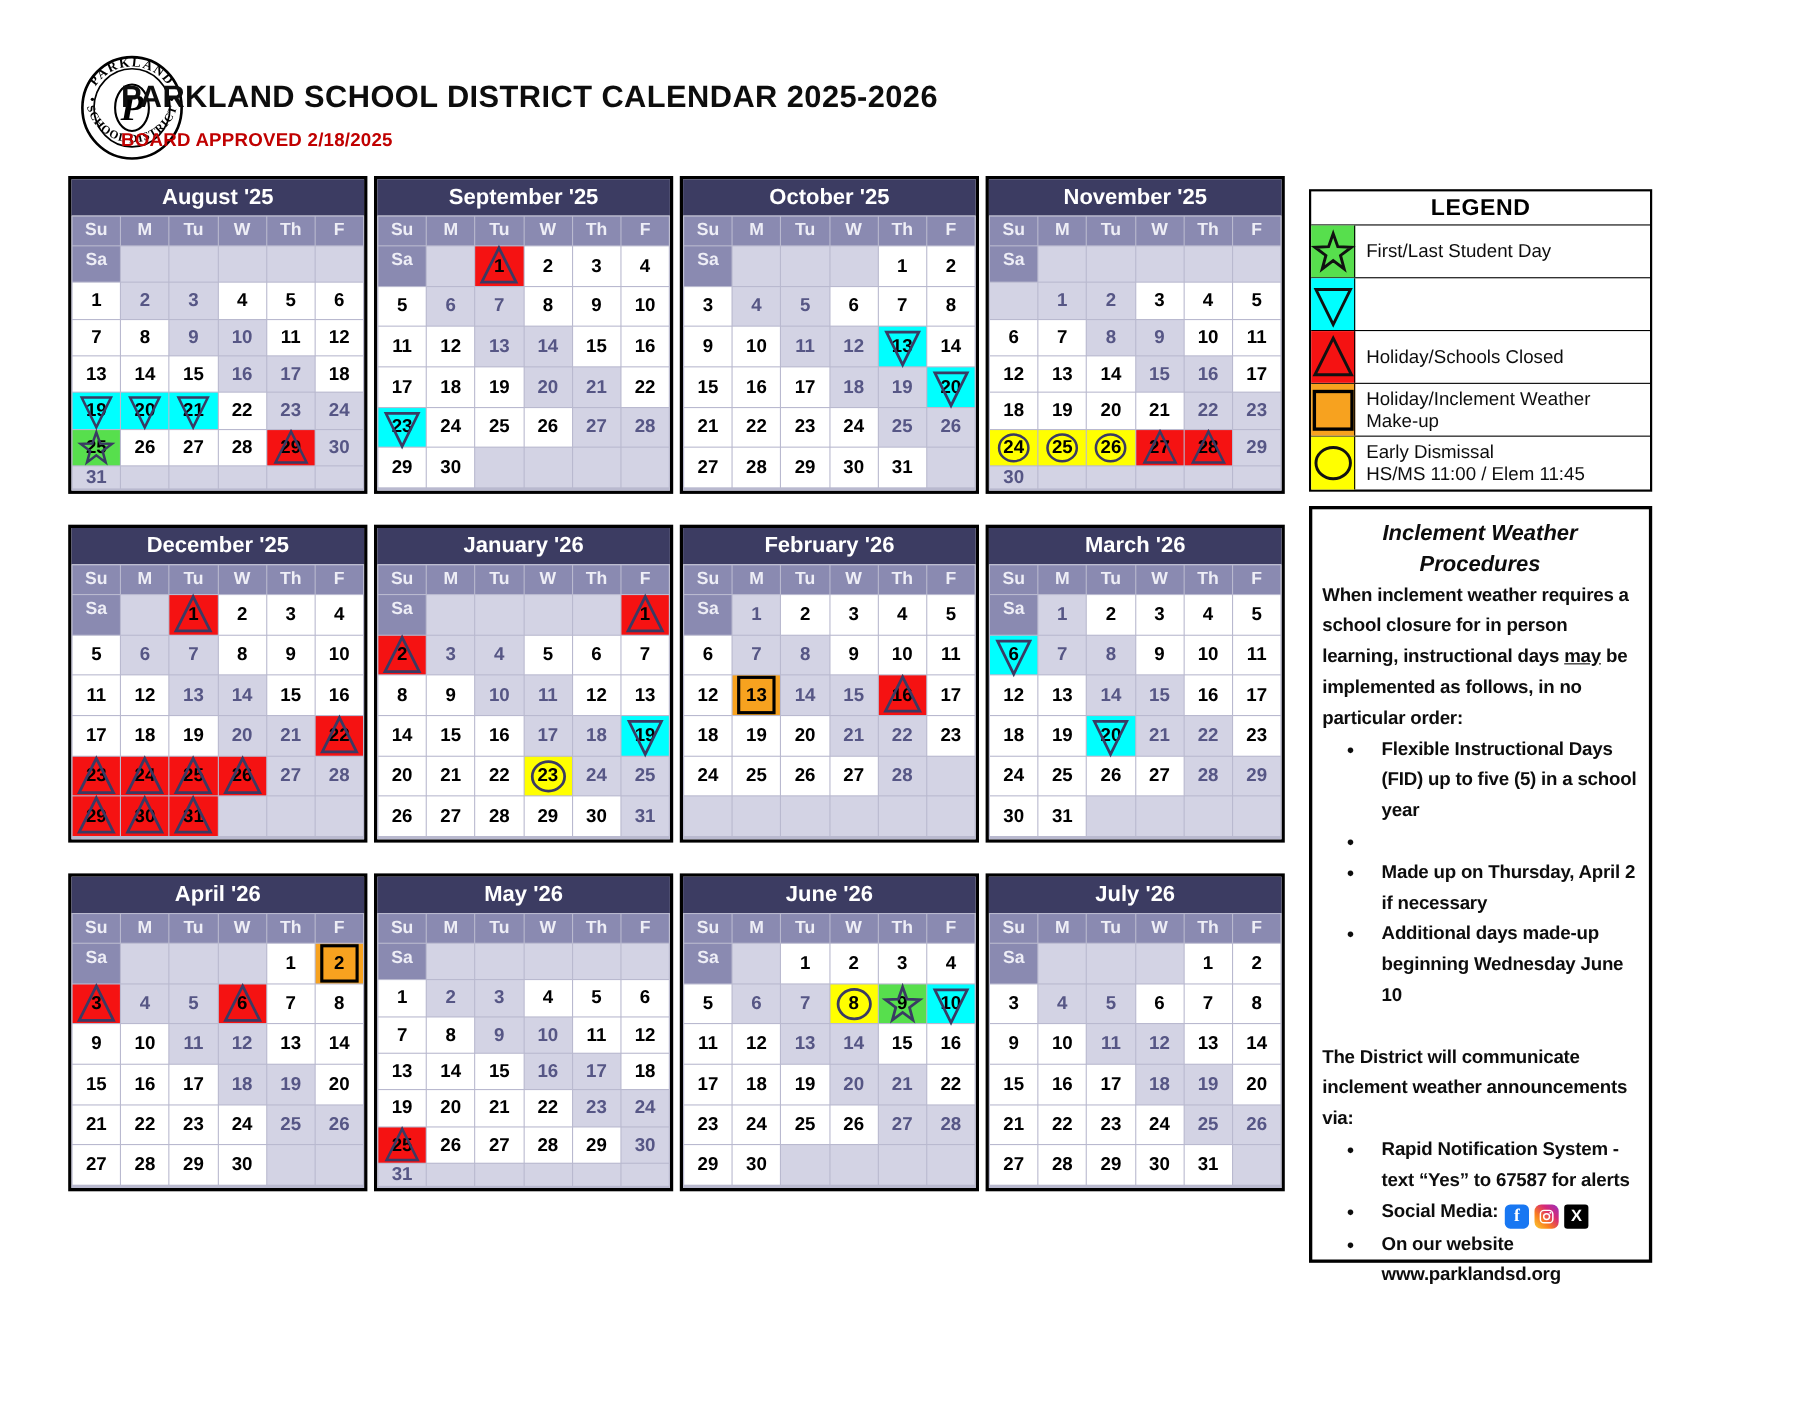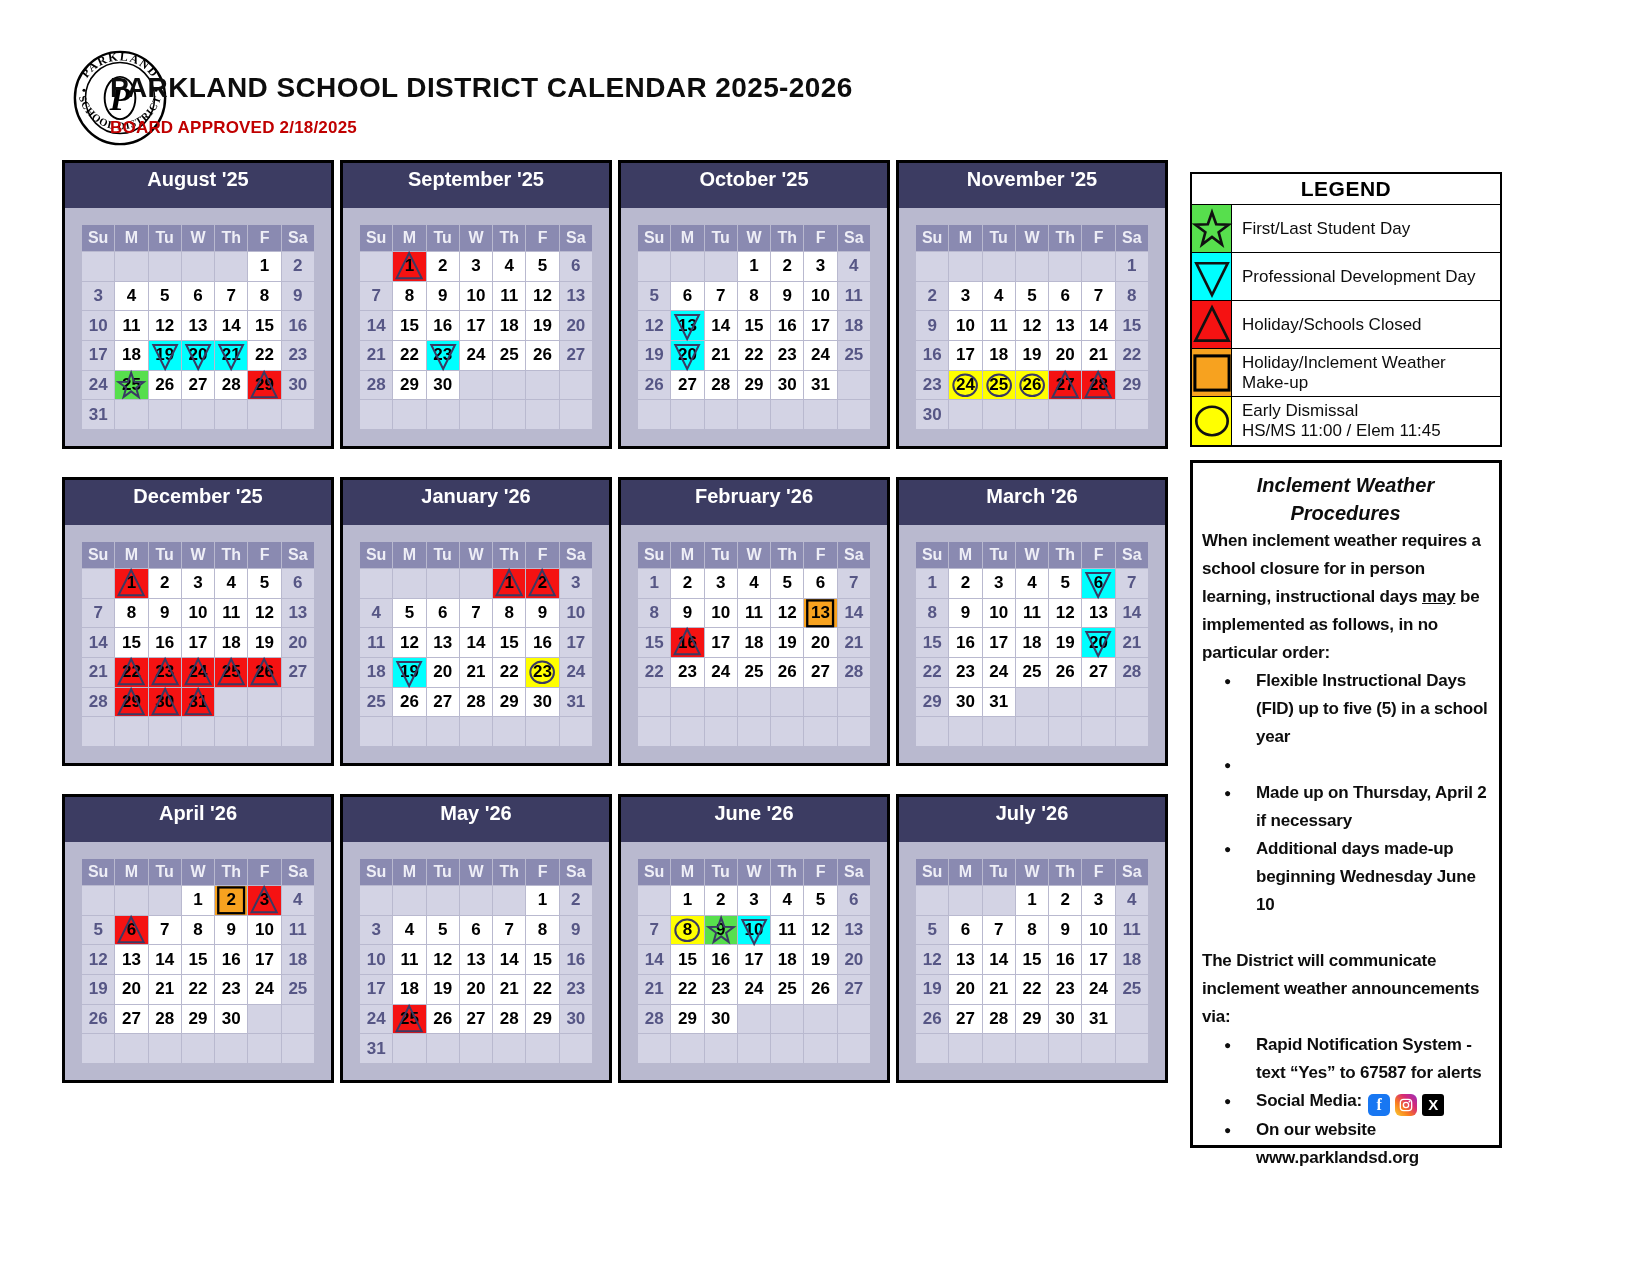--- a/index.html
+++ b/index.html
@@ -8,22 +8,22 @@
 
   
   .logo{position:absolute;left:72px;top:48px;width:96px;height:100px}
   .titleblock{position:absolute;left:110px;top:72px;width:1010px;text-align:left}
   .main-title{font-size:28px;font-weight:bold;color:#0d0d0d;letter-spacing:.4px}
   .approved{margin-top:14px;font-size:17px;font-weight:bold;color:#c00000;letter-spacing:.2px}
 
   
   .months{position:absolute;left:62px;top:160px;display:grid;grid-template-columns:repeat(4,272px);column-gap:6px;row-gap:28px}
   .month{border:3px solid #000;background:#fff;height:289px;display:flex;flex-direction:column}
-  .m-title{background:#3c3c62;color:#fff;font-weight:bold;font-size:20px;text-align:center;height:45px;line-height:33px;flex:none}
-  .m-grid{flex:1;display:grid;grid-template-columns:repeat(7,1fr);grid-template-rows:26px repeat(6,1fr);gap:1px;background:#b9b9cf;padding:17px}
+  .m-title{background:#3c3c62;color:#fff;font-weight:bold;font-size:20px;text-align:center;height:33px;line-height:33px;flex:none}
+  .m-grid{flex:1;display:grid;grid-template-columns:repeat(6,1fr);grid-template-rows:26px repeat(6,1fr);gap:1px;background:#b9b9cf;padding:1px}
   .dow{background:#8a8ab1;color:#eeeef6;font-weight:bold;font-size:16px;text-align:center;line-height:26px}
   .cell{position:relative;display:flex;align-items:center;justify-content:center;font-weight:bold;font-size:17px}
   .cell.empty{background:#d3d3e4}
   .cell.wkend{background:#d3d3e4;color:#565685}
   .cell.wkday{background:#fff;color:#000}
   .cell.marked{color:#000}
   .cell .num{position:relative;z-index:1}
   .shape{position:absolute;left:0;top:0;width:100%;height:100%;pointer-events:none;overflow:visible;z-index:2}
 
   
@@ -1587,23 +1587,20 @@
           <div class="legend-label">
             <div>First/Last Student Day</div>
           </div>
         </div>
         <div class="legend-row">
           <div class="legend-swatch" style="background: rgb(0, 255, 255);">
             <svg viewBox="0 0 40 40" class="shape">
               <polygon points="3.5,5.5 36.5,5.5 20,39" fill="none" stroke="#111" stroke-width="2.8"></polygon>
             </svg>
           </div>
-          <div class="legend-label">
-            <div>Professional Development Day</div>
-          </div>
         </div>
         <div class="legend-row">
           <div class="legend-swatch" style="background: rgb(245, 18, 18);">
             <svg viewBox="0 0 40 40" class="shape">
               <polygon points="20,1.5 37.5,36.5 2.5,36.5" fill="none" stroke="#111" stroke-width="2.8"></polygon>
             </svg>
           </div>
           <div class="legend-label">
             <div>Holiday/Schools Closed</div>
           </div>

